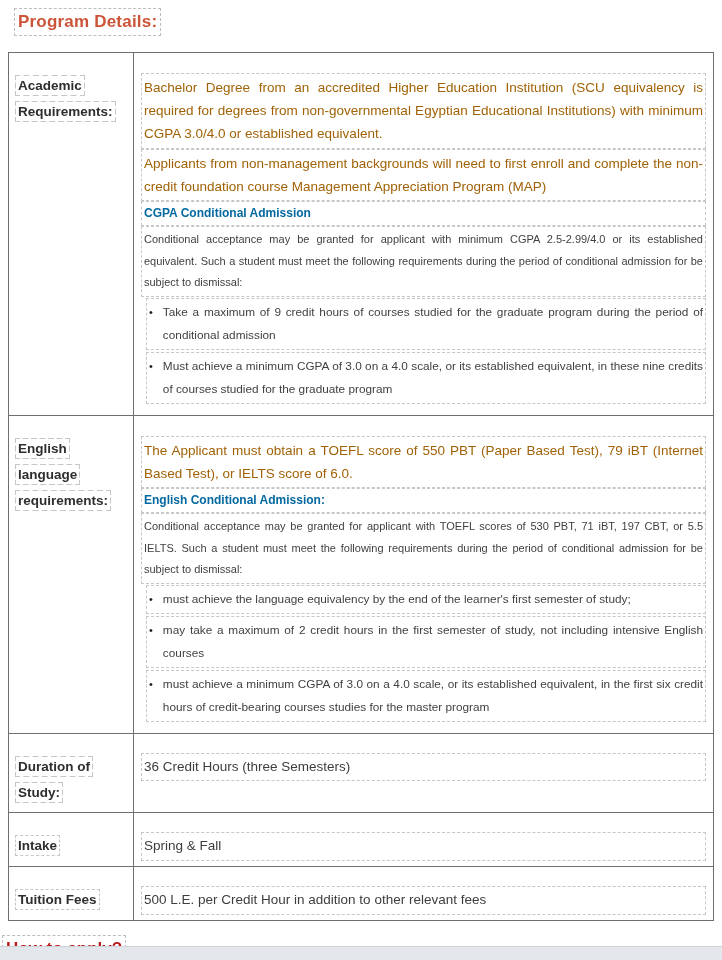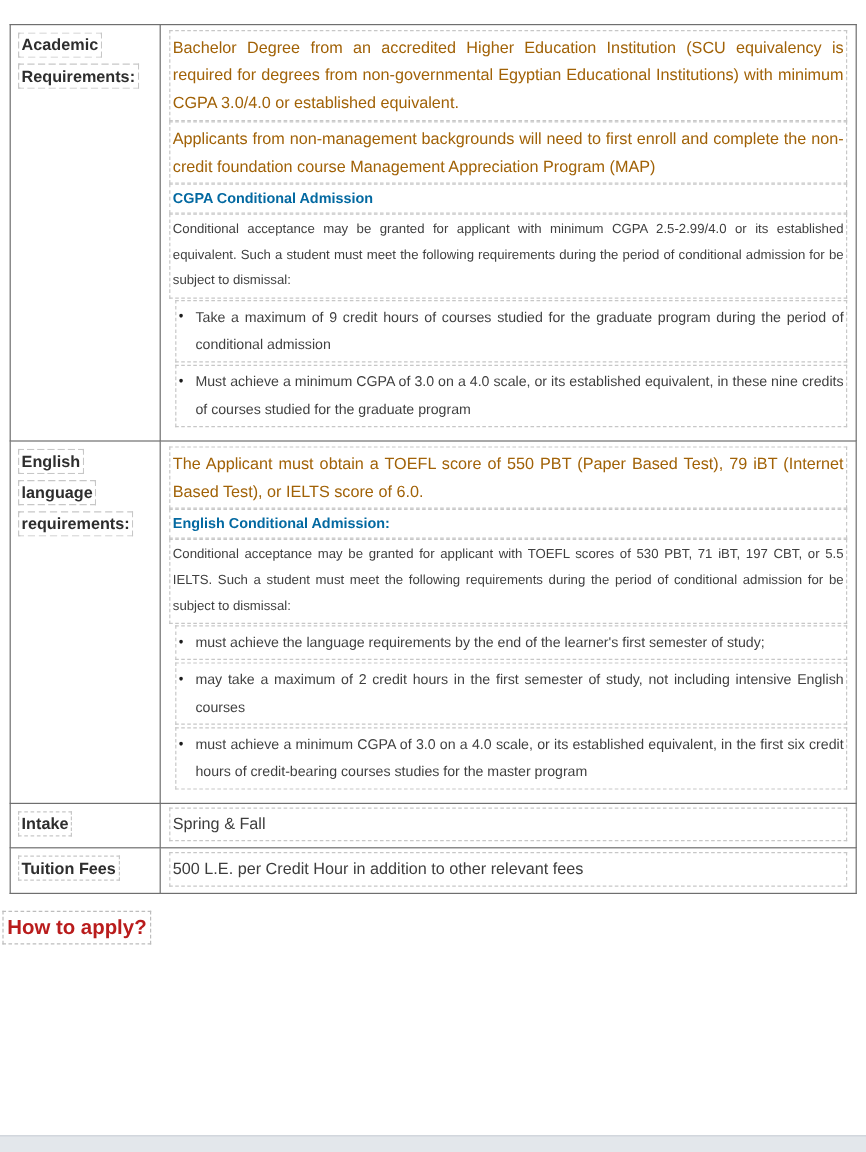--- a/index.html
+++ b/index.html
@@ -21,21 +21,21 @@
 
   
   table.program{
     border-collapse:collapse;
     width:706px;margin:20px 0 0 8px;
     table-layout:fixed;
   }
   table.program td{
     border:1px solid #6f6f6f;
     vertical-align:top;
-    padding:4px 9px 6px 9px;
+    padding:20px 9px 6px 9px;
   }
   td.lbl{
     width:106px;font-weight:bold;color:#2e2e2e;
     font-size:13.5px;line-height:1.95;
   }
   td.val{font-size:13.5px;}
   .para{
     font-size:13.5px;line-height:1.72;text-align:justify;
     color:#a16207;margin:3px 1px 6px 1px;
   }
@@ -64,20 +64,21 @@
     position:absolute;left:0;bottom:0;width:722px;height:13px;
     background:#e3e7eb;border-top:1px solid #cdd3d9;
   }
 </style>
 </head>
 <body>
 
 <div>
 
   
+  <div class="section-title db">Program Details:</div>
 
   
   <table class="program">
     <tbody>
         <tr>
       <td class="lbl">
         <span class="db2">Academic Requirements:</span>
       </td>
       <td class="val">
         <div class="para db2">Bachelor Degree from an accredited Higher Education Institution (SCU equivalency is required for degrees from non-governmental Egyptian Educational Institutions) with minimum CGPA 3.0/4.0 or established equivalent.</div>
@@ -98,33 +99,41 @@
     <tr>
       <td class="lbl">
         <span class="db2">English language requirements:</span>
       </td>
       <td class="val">
         <div class="para db2">The Applicant must obtain a TOEFL score of 550 PBT (Paper Based Test), 79 iBT (Internet Based Test), or IELTS score of 6.0.</div>
         <div class="cond-title db2">English Conditional Admission:</div>
         <div class="cond-text db2">Conditional acceptance may be granted for applicant with TOEFL scores of 530 PBT, 71 iBT, 197 CBT, or 5.5 IELTS. Such a student must meet the following requirements during the period of conditional admission for be subject to dismissal:</div>
         <div class="tbullet db2">
           <span class="bdot">•</span>
-          <span>must achieve the language requirements by the end of the learner's first semester of study;</span>
+          <span>must achieve the language equivalency by the end of the learner's first semester of study;</span>
         </div>
         <div class="tbullet db2">
           <span class="bdot">•</span>
           <span>may take a maximum of 2 credit hours in the first semester of study, not including intensive English courses</span>
         </div>
         <div class="tbullet db2">
           <span class="bdot">•</span>
           <span>must achieve a minimum CGPA of 3.0 on a 4.0 scale, or its established equivalent, in the first six credit hours of credit-bearing courses studies for the master program</span>
         </div>
       </td>
     </tr>
 
+    <tr>
+      <td class="lbl">
+        <span class="db2">Duration of Study:</span>
+      </td>
+      <td class="val">
+        <div class="single db2" style="margin-bottom:26px;">36 Credit Hours (three Semesters)</div>
+      </td>
+    </tr>
 
 
     <tr>
       <td class="lbl">
         <span class="db2">Intake</span>
       </td>
       <td class="val">
         <div class="single db2">Spring &amp; Fall</div>
       </td>
     </tr>

